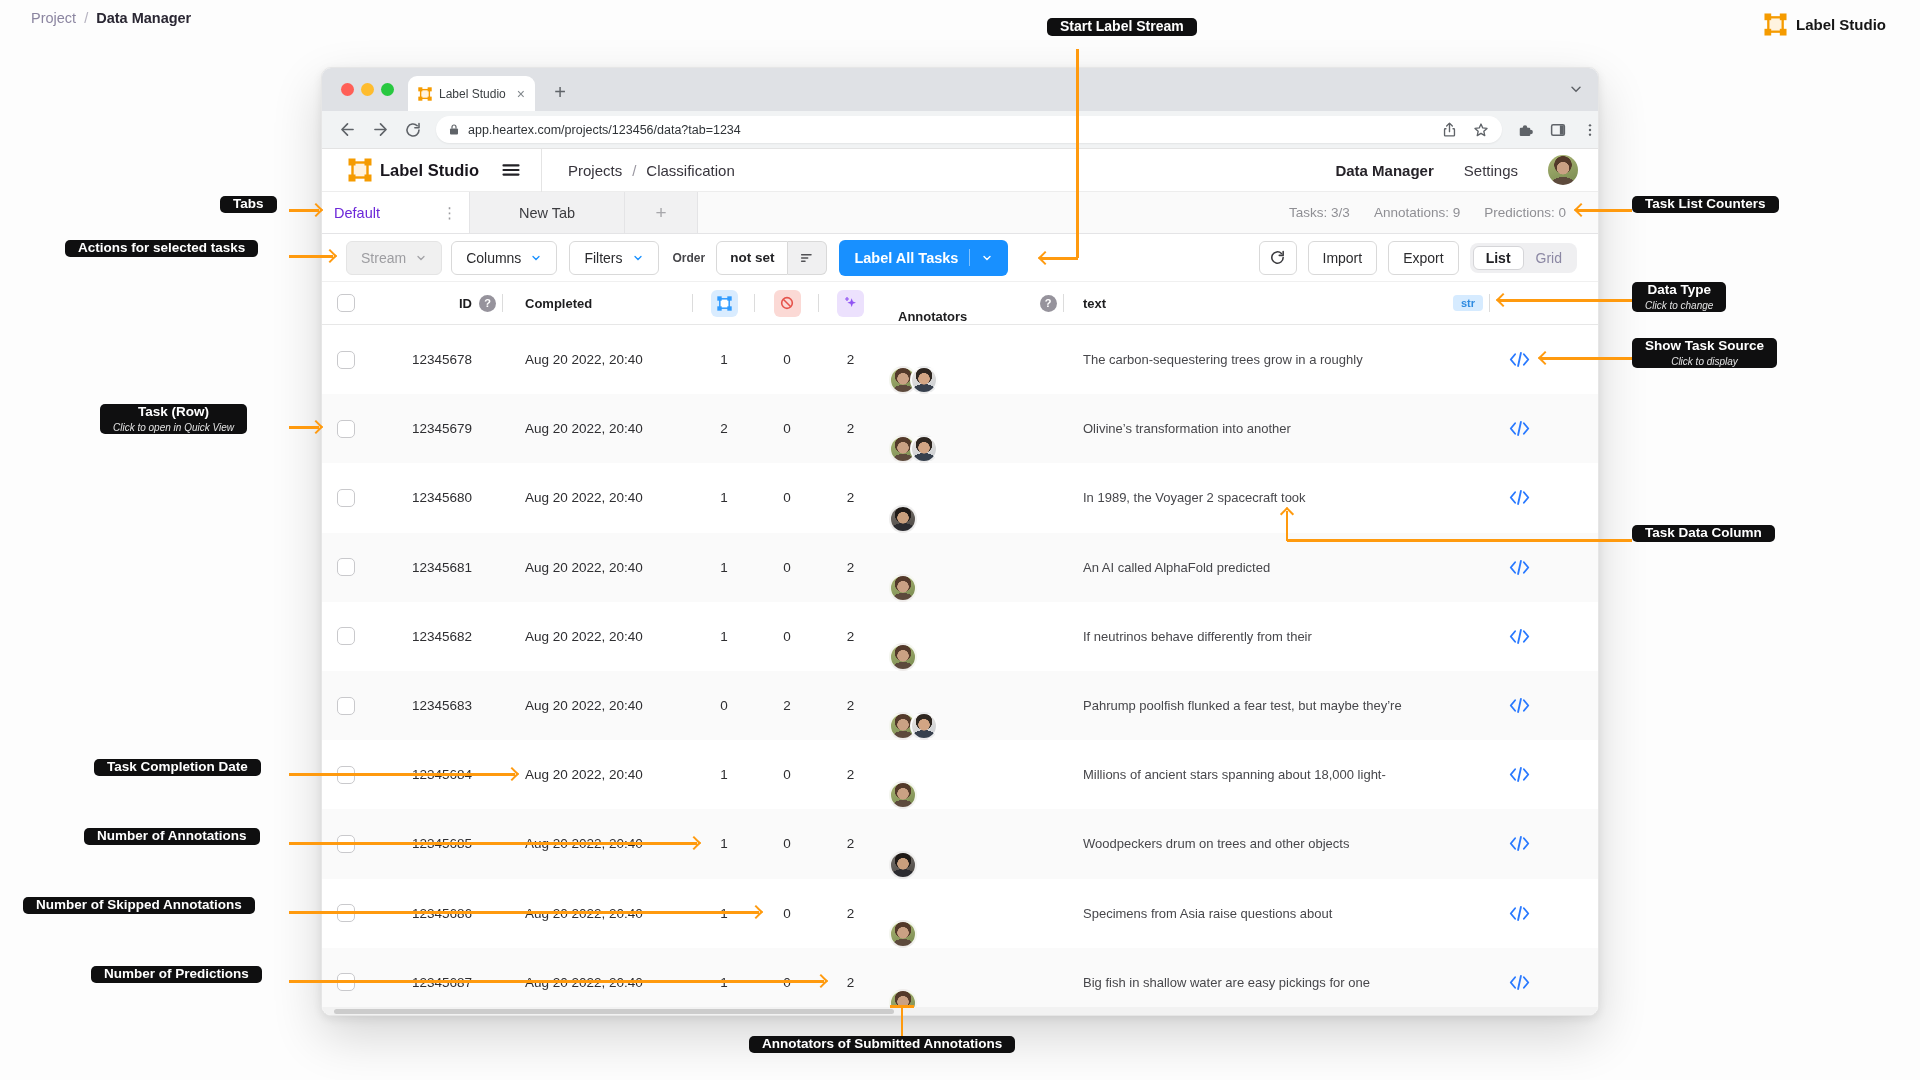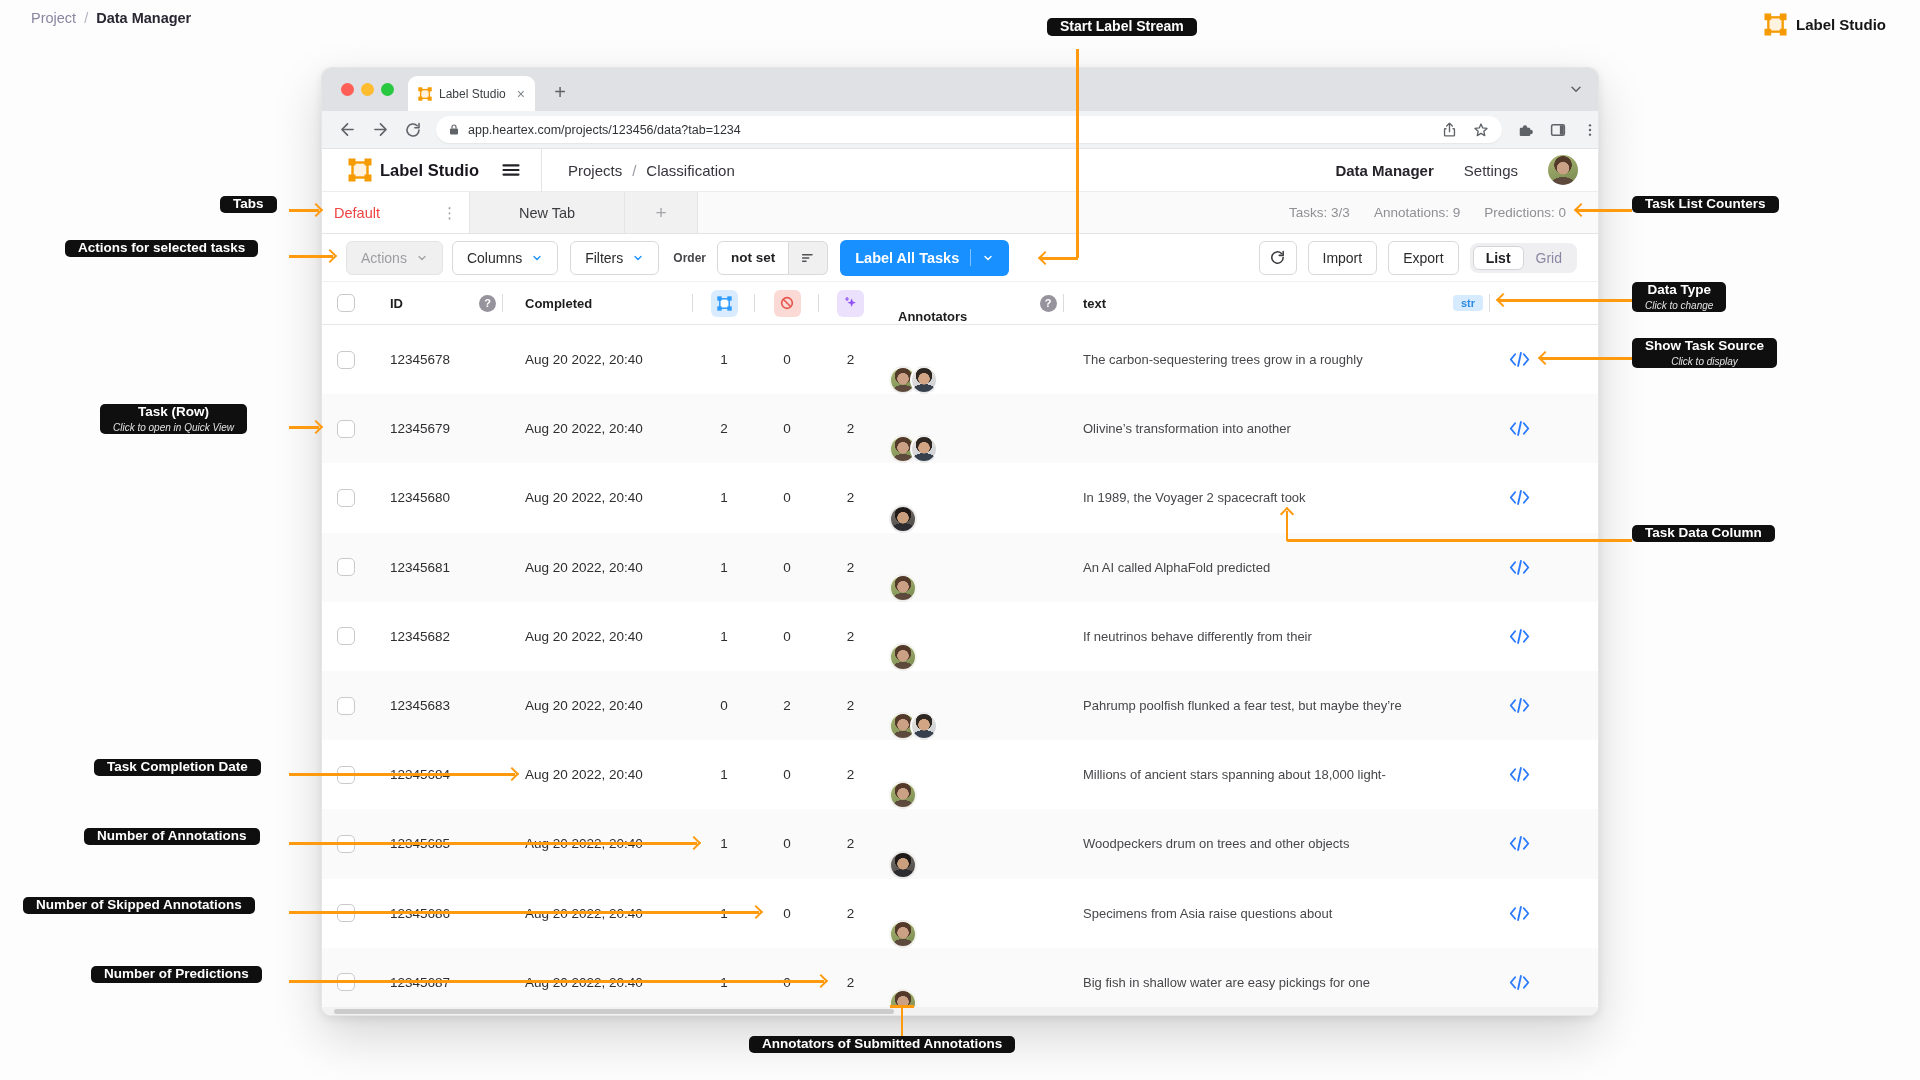--- a/index.html
+++ b/index.html
@@ -56,21 +56,21 @@
   .appnav .nav1 { font-size:15px; font-weight:700; color:#262329; }
   .appnav .nav2 { font-size:15px; font-weight:400; color:#3a373f; }
   .avatar-lg { width:30px; height:30px; border-radius:50%;
     background: radial-gradient(circle at 50% 44%, #caa184 0 6px, rgba(0,0,0,0) 6.5px),
                 radial-gradient(circle at 50% 33%, #53392a 0 8.5px, rgba(0,0,0,0) 9px),
                 radial-gradient(ellipse 12px 8px at 50% 100%, #5d4a3c 0 99%, rgba(0,0,0,0) 100%),
                 linear-gradient(160deg,#a9b473,#77894f); }
 
   .tabstrip { position:absolute; left:0; top:124px; width:100%; height:42px; background:#fafafa; border-bottom:1px solid #e4e4e6; display:flex; align-items:stretch; }
   .dtab { width:148px; background:#fff; border-right:1px solid #e4e4e6; display:flex; align-items:center; padding:0 12px; }
-  .dtab .lbl { font-size:14.5px; color:#ef4444; flex:1; }
+  .dtab .lbl { font-size:14.5px; color:#6d28d9; flex:1; }
   .dtab .keb { color:#9b9b9f; font-size:15px; letter-spacing:0; }
   .ntab { width:155px; background:#f1f1f2; border-right:1px solid #e4e4e6; display:flex; align-items:center; justify-content:center; font-size:14.5px; color:#3c3c40; }
   .atab { width:73px; background:#f1f1f2; border-right:1px solid #e4e4e6; display:flex; align-items:center; justify-content:center; font-size:19px; color:#a7a7ab; }
   .counters { margin-left:auto; display:flex; gap:24px; align-items:center; padding-right:32px; font-size:13.5px; color:#8f8f94; }
 
   .toolbar { position:absolute; left:0; top:166px; width:100%; height:48px; background:#fff; border-bottom:1px solid #f0f0f0; display:flex; align-items:center; padding:0 21px 0 24px; }
   .btn { height:34px; border-radius:6px; border:1px solid #d9d9d9; background:#fff; color:#2b2b2e; font-size:14px; font-weight:500; display:inline-flex; align-items:center; gap:9px; padding:0 14px; white-space:nowrap; }
   .btn.dis { background:#f0f0f0; border-color:#e4e4e4; color:#9d9da1; }
   .btn.icononly { width:38px; justify-content:center; padding:0; }
   .order-lbl { font-size:12px; font-weight:700; color:#47474b; margin:0 11px 0 14px; }
@@ -80,21 +80,21 @@
   .btn-primary .vsep { width:1px; height:17px; background:rgba(255,255,255,.45); }
   .tb-right { margin-left:auto; display:flex; align-items:center; gap:11px; }
   .seg { background:#efeff1; border-radius:8px; padding:3px; display:flex; align-items:center; }
   .seg .on { background:#fff; border:1px solid #d5d5d8; border-radius:6px; padding:3px 12px; font-size:14px; font-weight:700; color:#212125; }
   .seg .off { padding:3px 12px; font-size:14px; font-weight:500; color:#8b87a3; }
 
   .thead, .trow { display:grid; grid-template-columns:48px 102px 31px 190px 62px 64px 63px 150px 32px 426px 58px 1fr; align-items:center; }
   .thead { position:absolute; left:0; top:214px; width:100%; height:43px; background:#fff; border-bottom:1px solid #e7e7e7; font-size:13px; font-weight:700; color:#1d1d1f; }
   .cell { height:100%; display:flex; align-items:center; position:relative; }
   .c-check { justify-content:center; }
-  .c-id { padding-left:20px; }
+  .c-id { padding-left:20px;justify-content:flex-end; }
   .c-helpcell { justify-content:center; }
   .c-date { padding-left:22px; }
   .c-num { justify-content:center; }
   .c-annot { padding-left:7px;align-items:flex-end; }
   .c-annot.hdr { padding-left:16px; }
   .c-text { padding-left:19px; overflow:hidden; white-space:nowrap; }
   .c-src { justify-content:center; }
   .dvr::after { content:""; position:absolute; right:0; top:50%; transform:translateY(-50%); width:1px; height:18px; background:#dcdcdc; }
 
   .cb { width:18px; height:18px; border:1.6px solid #c9c9cc; border-radius:5px; background:#fff; }
@@ -333,21 +333,21 @@
         </div>
       <div class="counters">
         <span>Tasks: 3/3</span>
         <span>Annotations: 9</span>
         <span>Predictions: 0</span>
       </div>
     </div>
 
     <div class="toolbar">
       <button class="btn dis">
-        <span>Actions</span>
+        <span>Stream</span>
         <svg width="12" height="12" viewBox="0 0 24 24" fill="none" stroke="#a3a3a7" stroke-width="2.6" stroke-linecap="round">
             <path d="M6 9l6 6 6-6"></path>
           </svg>
       </button>
       <button class="btn" style="margin-left:9px;">
         <span>Columns</span>
         <svg width="12" height="12" viewBox="0 0 24 24" fill="none" stroke="#1890ff" stroke-width="2.6" stroke-linecap="round">
             <path d="M6 9l6 6 6-6"></path>
           </svg>
       </button>

